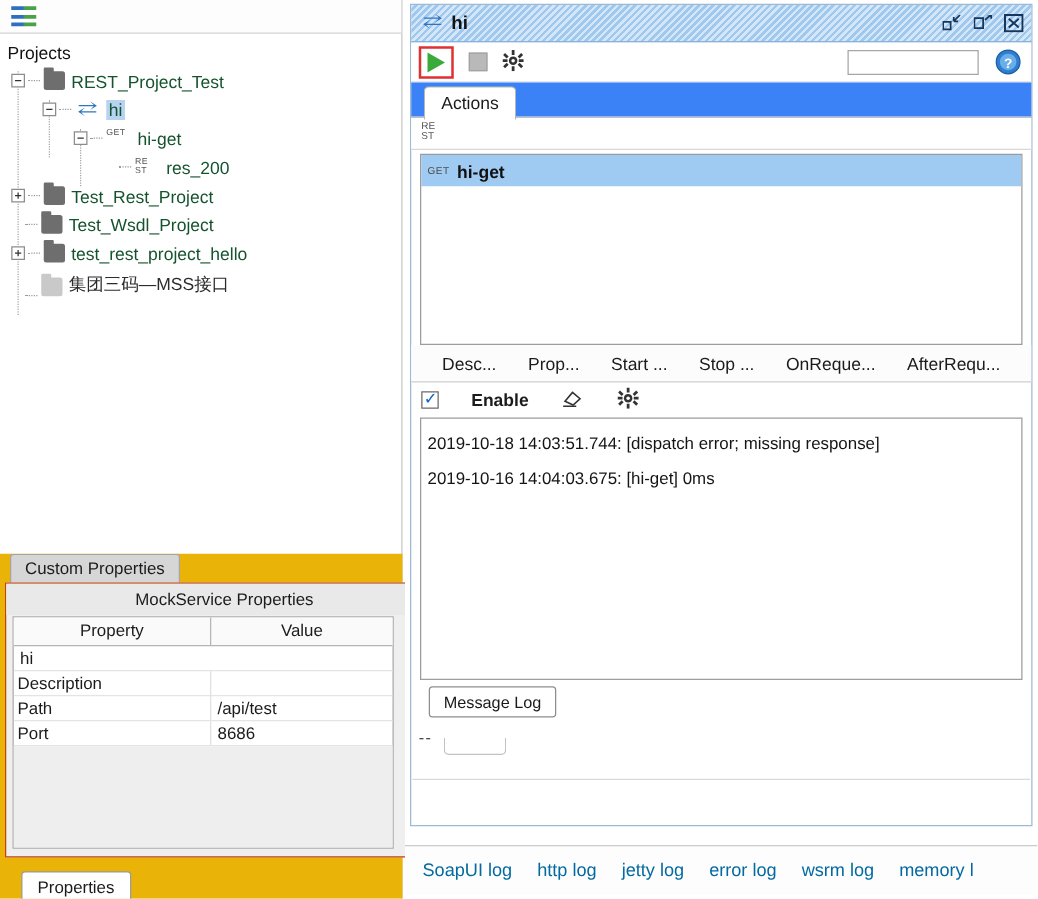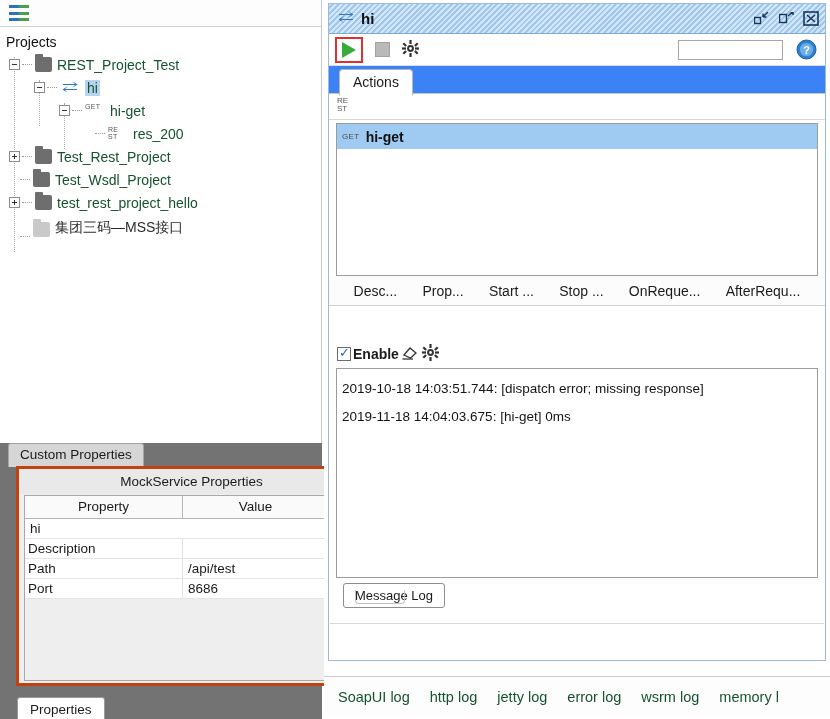--- a/index.html
+++ b/index.html
@@ -51,28 +51,28 @@
   .ico.folder::before { content:""; position:absolute; left:0; top:-3px; width:8px; height:4px; background:#6e6e6e; border-radius:1px 1px 0 0; }
   .ico.folder.light { background: #c9c9c9; }
   .ico.folder.light::before { background: #c9c9c9; }
   .ico.mock { width: 20px; }
   .ico.rest, .ico.get { width: 20px; font-size: 7px; line-height: 7px; color: #555;
                         font-family: "Liberation Sans", sans-serif; letter-spacing: .3px; }
 
   .vline { position: absolute; width: 0; border-left: 1px dotted #a8a8a8; }
 
   
-  #props-wrap { position: absolute; left: 0; top: 443px; width: 322px; height: 276px; background:#737373; }
+  #props-wrap { position: absolute; left: 0; top: 443px; width: 322px; height: 276px; background:#eab308; }
   #custom-props-tab {
     position: absolute; left: 8px; top: 0; height: 24px; padding: 3px 11px 0 11px;
     background: #d6d6d6; border: 1px solid #a5a5a5; border-bottom: none;
     border-radius: 3px 3px 0 0; font-size: 13.5px; color: #1b1b1b;
   }
-  #props-box { position: absolute; left: 16px; top: 23px; width: 351px; height: 220px;
-               background: #efefef; border: 3px solid #c2410c; }
+  #props-box { position: absolute; left: 4px; top: 23px; width: 351px; height: 220px;
+               background: #efefef; border: 1px solid #c2410c; }
   #props-title { height: 25px; line-height: 25px; text-align: center; font-size: 13.5px;
                  background: #e9e9e9; color: #1b1b1b; }
   #props-table { position:absolute; left:5px; top:26px; width: 305px; height: 186px;
                  background:#fff; border:1px solid #a8a8a8; }
   .pt-head { display:flex; height: 23px; background: #fafafa; border-bottom: 1px solid #b5b5b5; }
   .pt-head div { line-height: 22px; text-align:center; font-size: 13.5px; color:#1b1b1b; }
   .pt-head .c1 { width: 158px; border-right: 1px solid #b5b5b5; }
   .pt-head .c2 { flex: 1; }
   .pt-row { display:flex; height: 20px; border-bottom: 1px solid #e4e4e4; }
   .pt-row .c1 { width: 158px; border-right: 1px solid #e0e0e0; padding-left: 3px;
@@ -122,21 +122,21 @@
   #ops-list { margin: 3px 7px 0 7px; height: 153px; border: 1px solid #9c9c9c; background:#fff; }
   .op-row { height: 25px; display:flex; align-items:center; padding-left: 5px; }
   .op-row.sel { background: #9fcbf3; }
   .op-row .m { font-size: 8px; color:#4a4a4a; margin-right: 6px; letter-spacing:.4px; }
   .op-row .n { font-size: 14px; font-weight: bold; color:#111; }
 
   #subtabs { display:flex; height: 30px; align-items:center; justify-content:space-around;
              padding: 0 12px; border-bottom: 1px solid #cfcfcf; background:#fcfcfc; }
   #subtabs div { font-size: 14px; color:#1b1b1b; cursor:pointer; }
 
-  #enable-row { height: 28px; display:flex; align-items:center; padding-left: 8px; gap: 2px; margin-top: 34px; }
+  #enable-row { height: 28px; display:flex; align-items:center; padding-left: 8px; gap: 26px; }
   #enable-cb { width: 14px; height: 14px; border: 1px solid #6a6a6a; background:#fff;
                position: relative; }
   #enable-cb::after { content:"✓"; position:absolute; left: 1px; top: -3px; font-size: 13px; color:#1667c8; }
   #enable-label { font-size: 14px; font-weight: bold; }
 
   #logbox { margin: 0 7px; height: 210px; border: 1px solid #9c9c9c; background:#fff;
             padding: 6px 5px; }
   .logline { font-size: 13.5px; color: #141414; line-height: 28px; white-space: nowrap; }
 
   #msglog-row { height: 38px; padding: 5px 0 0 14px; }
@@ -144,21 +144,21 @@
                 border:1px solid #8d8d8d; border-radius:3px; font-size:13px; }
   #dashes { height: 20px; padding-left: 6px; font-size: 13px; color:#444; letter-spacing:1px; }
   #ghost-tab { position:absolute; left: 26px; bottom: 56px; width: 50px; height: 14px;
                border:1px solid #c2c2c2; border-top:none; border-radius: 0 0 4px 4px; }
   #win-bottom-strip { position:absolute; left:1px; right:1px; bottom: 1px; height: 36px;
                       border-top: 1px solid #d9d9d9; background:#fff; }
 
   #log-tabs { position:absolute; left: 0; top: 676px; width: 506px; height: 40px;
               display:flex; align-items:center; gap: 20px; padding-left: 14px;
               border-top: 1px solid #cbcbcb; background:#fdfdfd; overflow:hidden; }
-  #log-tabs div { font-size: 14.5px; color:#14532d; white-space: nowrap; cursor: pointer; }
+  #log-tabs div { font-size: 14.5px; color:#0369a1; white-space: nowrap; cursor: pointer; }
 </style>
 </head>
 <body>
 
 <div id="app">
 
   <div id="left-panel">
 
     <div id="nav-toolbar">
       <span class="nav-icon">
@@ -383,21 +383,21 @@
               <rect x="13.2" y="10.4" width="2.2" height="4" transform="rotate(-45 14.3 12.4)"></rect>
               <rect x="13.2" y="2.6" width="2.2" height="4" transform="rotate(45 14.3 4.6)"></rect>
               <rect x="1.6" y="10.4" width="2.2" height="4" transform="rotate(45 2.7 12.4)"></rect>
             </g>
           </svg>
         </span>
       </div>
 
       <div id="logbox">
         <div class="logline">2019-10-18 14:03:51.744: [dispatch error; missing response]</div>
-        <div class="logline">2019-11-18 14:04:03.675: [hi-get] 0ms</div>
+        <div class="logline">2019-10-16 14:04:03.675: [hi-get] 0ms</div>
       </div>
 
       <div id="msglog-row">
         <span id="msglog-btn">Message Log</span>
       </div>
 
       <div id="dashes">--</div>
 
       <div id="ghost-tab"></div>
       <div id="win-bottom-strip"></div>

